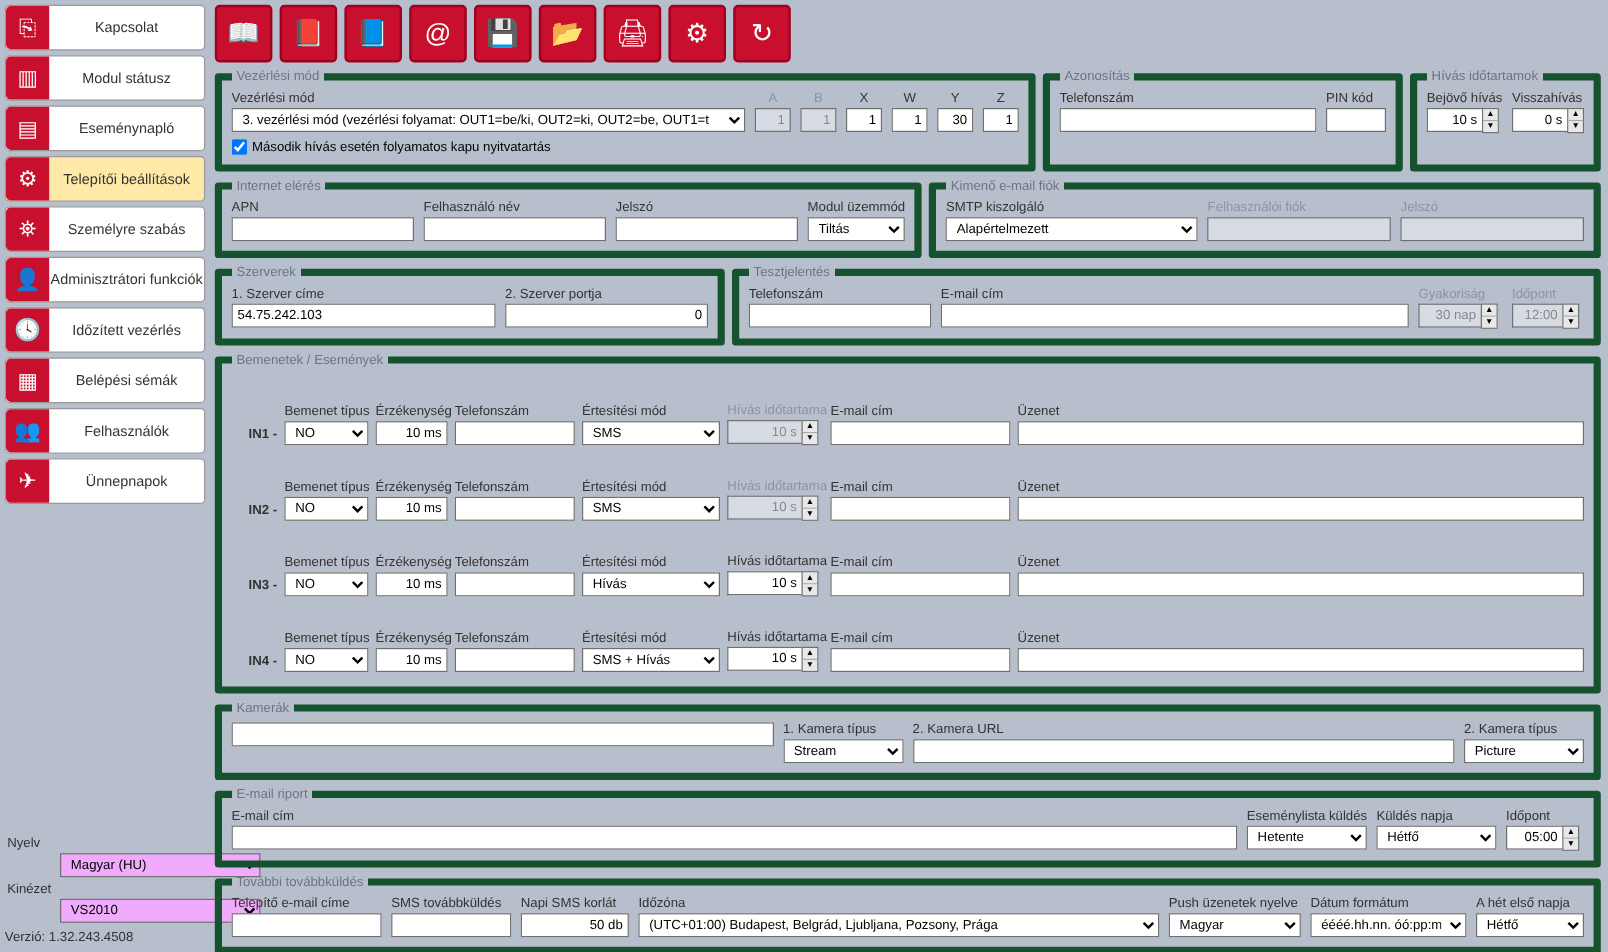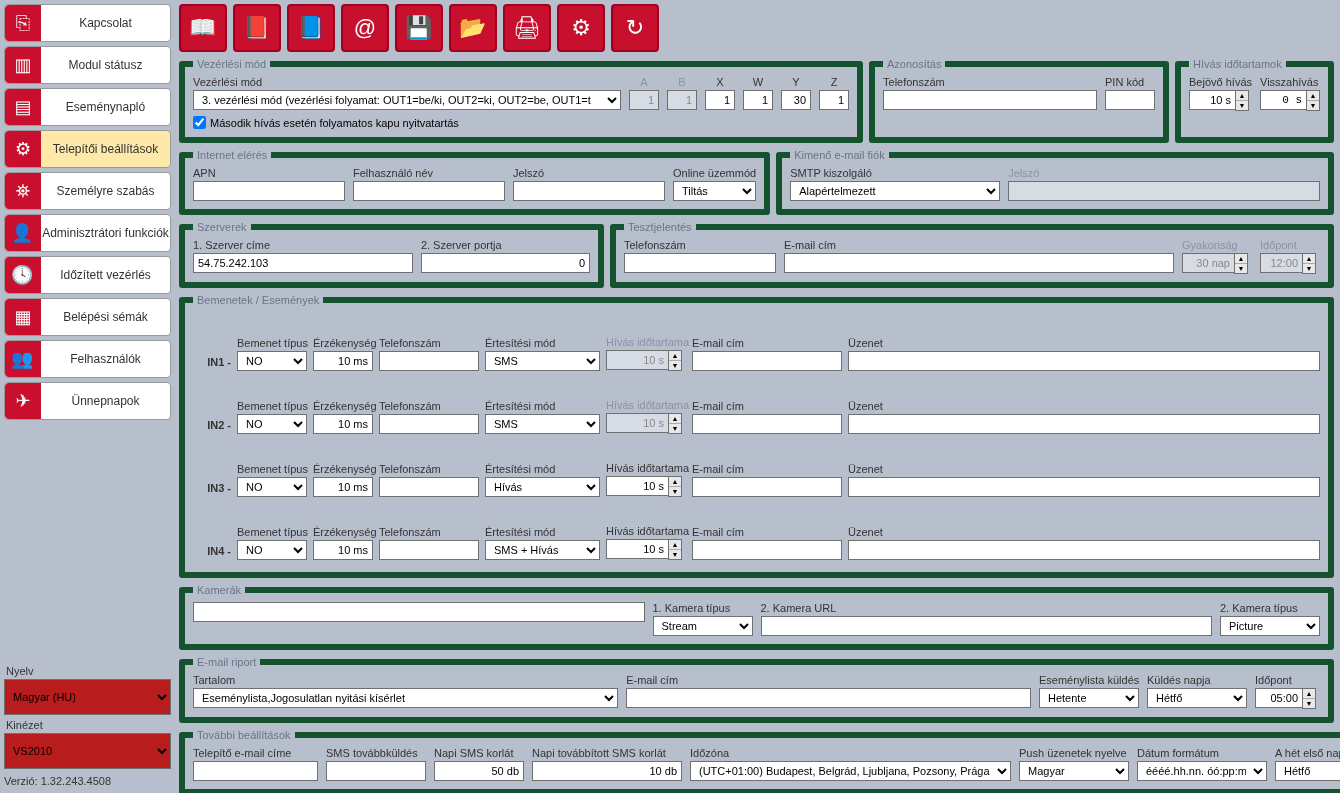--- a/index.html
+++ b/index.html
@@ -4,21 +4,21 @@
 <style>
 * { box-sizing: border-box; margin: 0; padding: 0; font-family: 'Segoe UI', Arial, sans-serif; font-size: 11px; }
 body { background: #b8bfcc; width: 1340px; height: 793px; overflow: hidden; display: flex; }
 .sidebar { width: 175px; background: #b8bfcc; padding: 4px 4px 0 4px; display: flex; flex-direction: column; }
 .nav-item { display: flex; align-items: center; background: #fff; border: 1px solid #999; border-radius: 4px; margin-bottom: 4px; height: 38px; cursor: pointer; }
 .nav-item.active { background: #ffe9a8; }
 .nav-icon { width: 36px; height: 36px; background: #c8102e; margin: 0; border-radius: 4px 0 0 4px; display: flex; align-items: center; justify-content: center; color: #fff; font-size: 18px; }
 .nav-label { flex: 1; text-align: center; color: #333; font-size: 12px; }
 .sidebar-bottom { margin-top: auto; padding-bottom: 6px; }
 .sb-lbl { color: #333; margin: 4px 2px 2px; }
-.sb-sel { width: 100%; height: 36px; border: 1px solid #707070; background: #b91c1c; padding: 0 4px; }
+.sb-sel { width: 100%; height: 20px; border: 1px solid #707070; background: #f0abfc; padding: 0 4px; margin-left: 46px; }
 .version { margin-top: 6px; color: #333; }
 .main { flex: 1; padding: 4px 6px 0 4px; overflow-y: auto; }
 .toolbar { display: flex; gap: 6px; margin-bottom: 6px; }
 .toolbtn { width: 48px; height: 48px; background: #c8102e; border: 2px solid #a00020; border-radius: 4px; display: flex; align-items: center; justify-content: center; color: #fff; font-size: 22px; cursor: pointer; }
 fieldset { border: 6px solid #14532d; border-radius: 3px; padding: 6px 8px 8px; margin-bottom: 6px; background: transparent; }
 legend { color: #6a7489; padding: 0 4px; font-size: 11px; }
 .row { display: flex; gap: 8px; }
 .col { display: flex; flex-direction: column; }
 .lbl { color: #333; margin-bottom: 2px; white-space: nowrap; }
 .lbl.disabled { color: #8a93a6; }
@@ -165,21 +165,21 @@
               <input type="text" class="num" style="width: 46px;" value="10 s">
               <div class="spinbtns">
                 <span>▲</span>
                 <span>▼</span>
               </div>
             </div>
         </div>
         <div class="col" style="flex:1">
             <span class="lbl">Visszahívás</span>
           <div class="spin">
-              <input type="text" class="num" style="width: 46px; font-family: Liberation Mono, monospace;" value="0 s">
+              <input type="text" class="num" style="width: 46px;" value="0 s">
               <div class="spinbtns">
                 <span>▲</span>
                 <span>▼</span>
               </div>
             </div>
         </div>
       </div>
     </fieldset>
   </div>
 
@@ -193,31 +193,35 @@
           </div>
         <div class="col" style="flex:1">
             <span class="lbl">Felhasználó név</span>
             <input type="text" style="">
           </div>
         <div class="col" style="flex:1">
             <span class="lbl">Jelszó</span>
             <input type="text" style="">
           </div>
         <div class="col" style="flex:1">
-            <span class="lbl">Online üzemmód</span>
+            <span class="lbl">Modul üzemmód</span>
             <select><option>Tiltás</option></select>
           </div>
       </div>
     </fieldset>
     <fieldset style="flex:1">
       <legend>Kimenő e-mail fiók</legend>
       <div class="row">
         <div class="col" style="flex:0 0 210px">
             <span class="lbl">SMTP kiszolgáló</span>
             <select><option>Alapértelmezett</option></select>
+          </div>
+        <div class="col" style="flex:1">
+            <span class="lbl disabled">Felhasználói fiók</span>
+            <input type="text" disabled="" style="">
           </div>
         <div class="col" style="flex:1">
             <span class="lbl disabled">Jelszó</span>
             <input type="text" disabled="" style="">
           </div>
       </div>
     </fieldset>
   </div>
 
   <div class="top-row">
@@ -440,24 +444,20 @@
       <div class="col" style="width:100px">
           <span class="lbl">2. Kamera típus</span>
           <select><option>Picture</option></select>
         </div>
     </div>
   </fieldset>
 
   <fieldset>
     <legend>E-mail riport</legend>
     <div class="row">
-      <div class="col" style="flex:1.05">
-          <span class="lbl">Tartalom</span>
-          <select><option>Eseménylista,Jogosulatlan nyitási kísérlet</option></select>
-        </div>
       <div class="col" style="flex:1">
           <span class="lbl">E-mail cím</span>
           <input type="text" style="">
         </div>
       <div class="col" style="width:100px">
           <span class="lbl">Eseménylista küldés</span>
           <select><option>Hetente</option></select>
         </div>
       <div class="col" style="width:100px">
           <span class="lbl">Küldés napja</span>
@@ -470,38 +470,34 @@
             <div class="spinbtns">
               <span>▲</span>
               <span>▼</span>
             </div>
           </div>
         </div>
     </div>
   </fieldset>
 
   <fieldset>
-    <legend>További beállítások</legend>
+    <legend>További továbbküldés</legend>
     <div class="row">
       <div class="col" style="width:125px">
           <span class="lbl">Telepítő e-mail címe</span>
           <input type="text" style="">
         </div>
       <div class="col" style="width:100px">
           <span class="lbl">SMS továbbküldés</span>
           <input type="text" style="">
         </div>
       <div class="col" style="width:90px">
           <span class="lbl">Napi SMS korlát</span>
           <input type="text" class="num" value="50 db" style="">
         </div>
-      <div class="col" style="width:150px">
-          <span class="lbl">Napi továbbított SMS korlát</span>
-          <input type="text" class="num" value="10 db" style="">
-        </div>
       <div class="col" style="flex:1">
           <span class="lbl">Időzóna</span>
           <select><option>(UTC+01:00) Budapest, Belgrád, Ljubljana, Pozsony, Prága</option></select>
         </div>
       <div class="col" style="width:110px">
           <span class="lbl">Push üzenetek nyelve</span>
           <select><option>Magyar</option></select>
         </div>
       <div class="col" style="width:130px">
           <span class="lbl">Dátum formátum</span>

